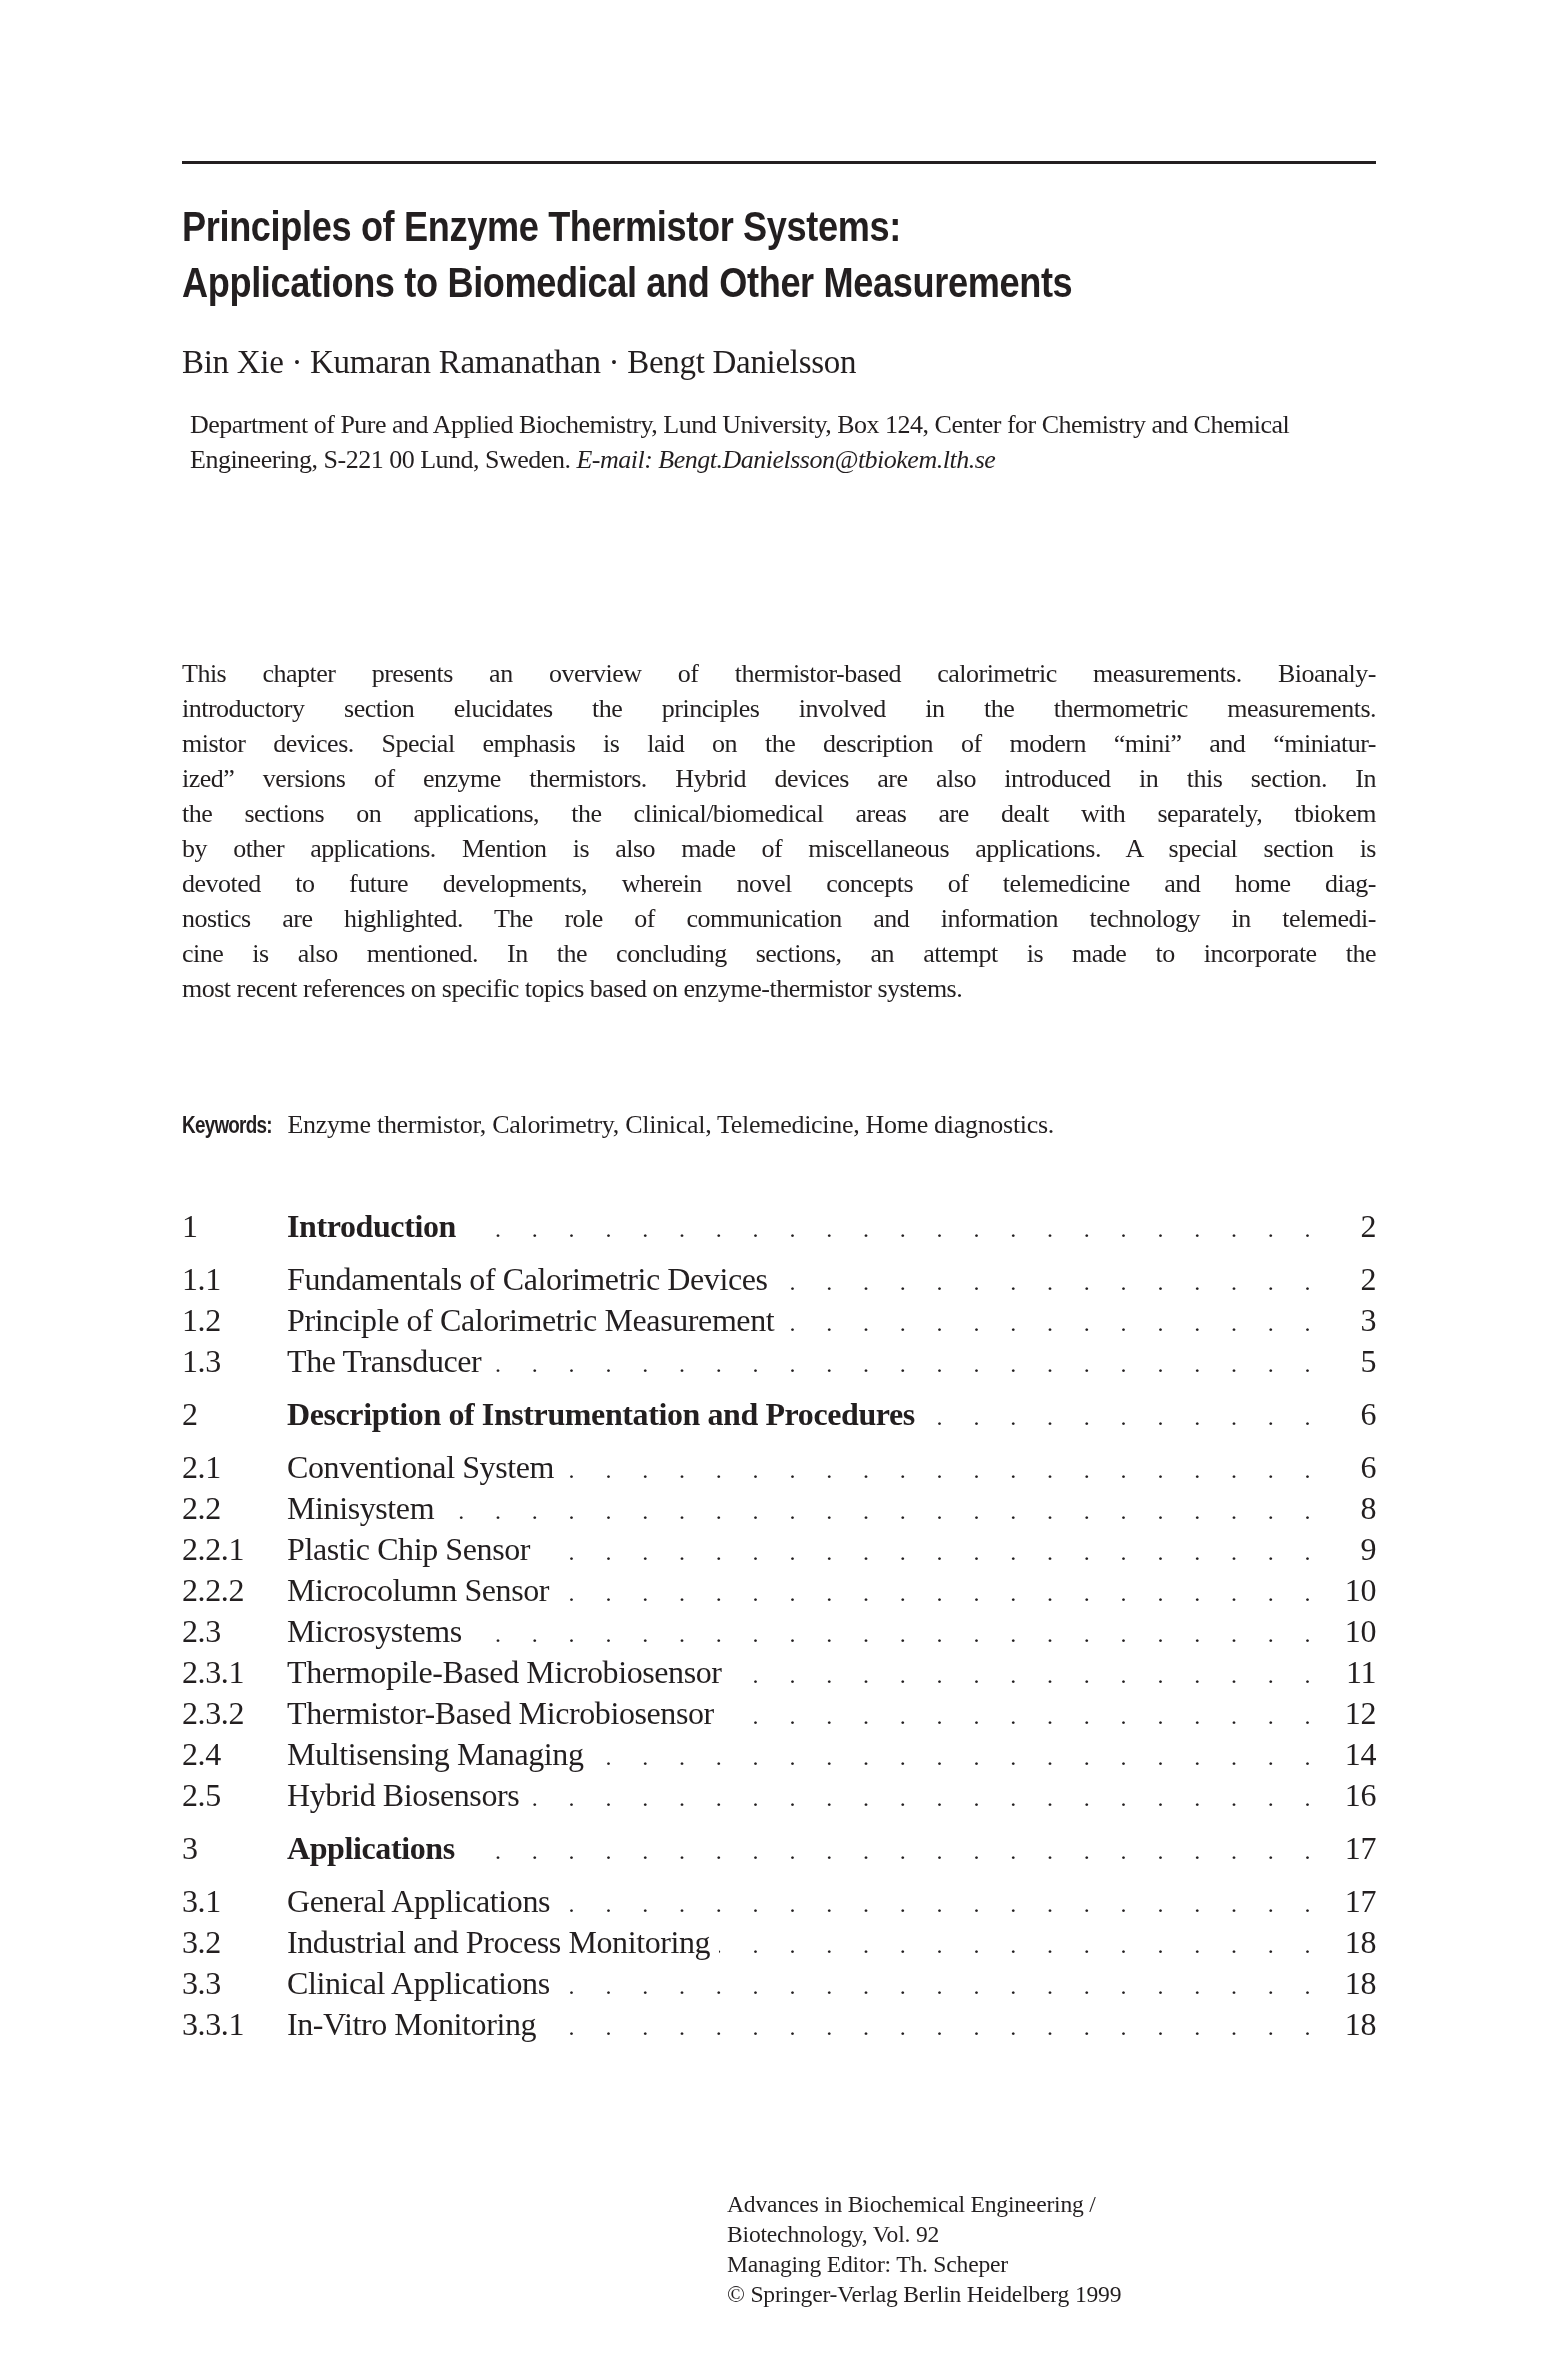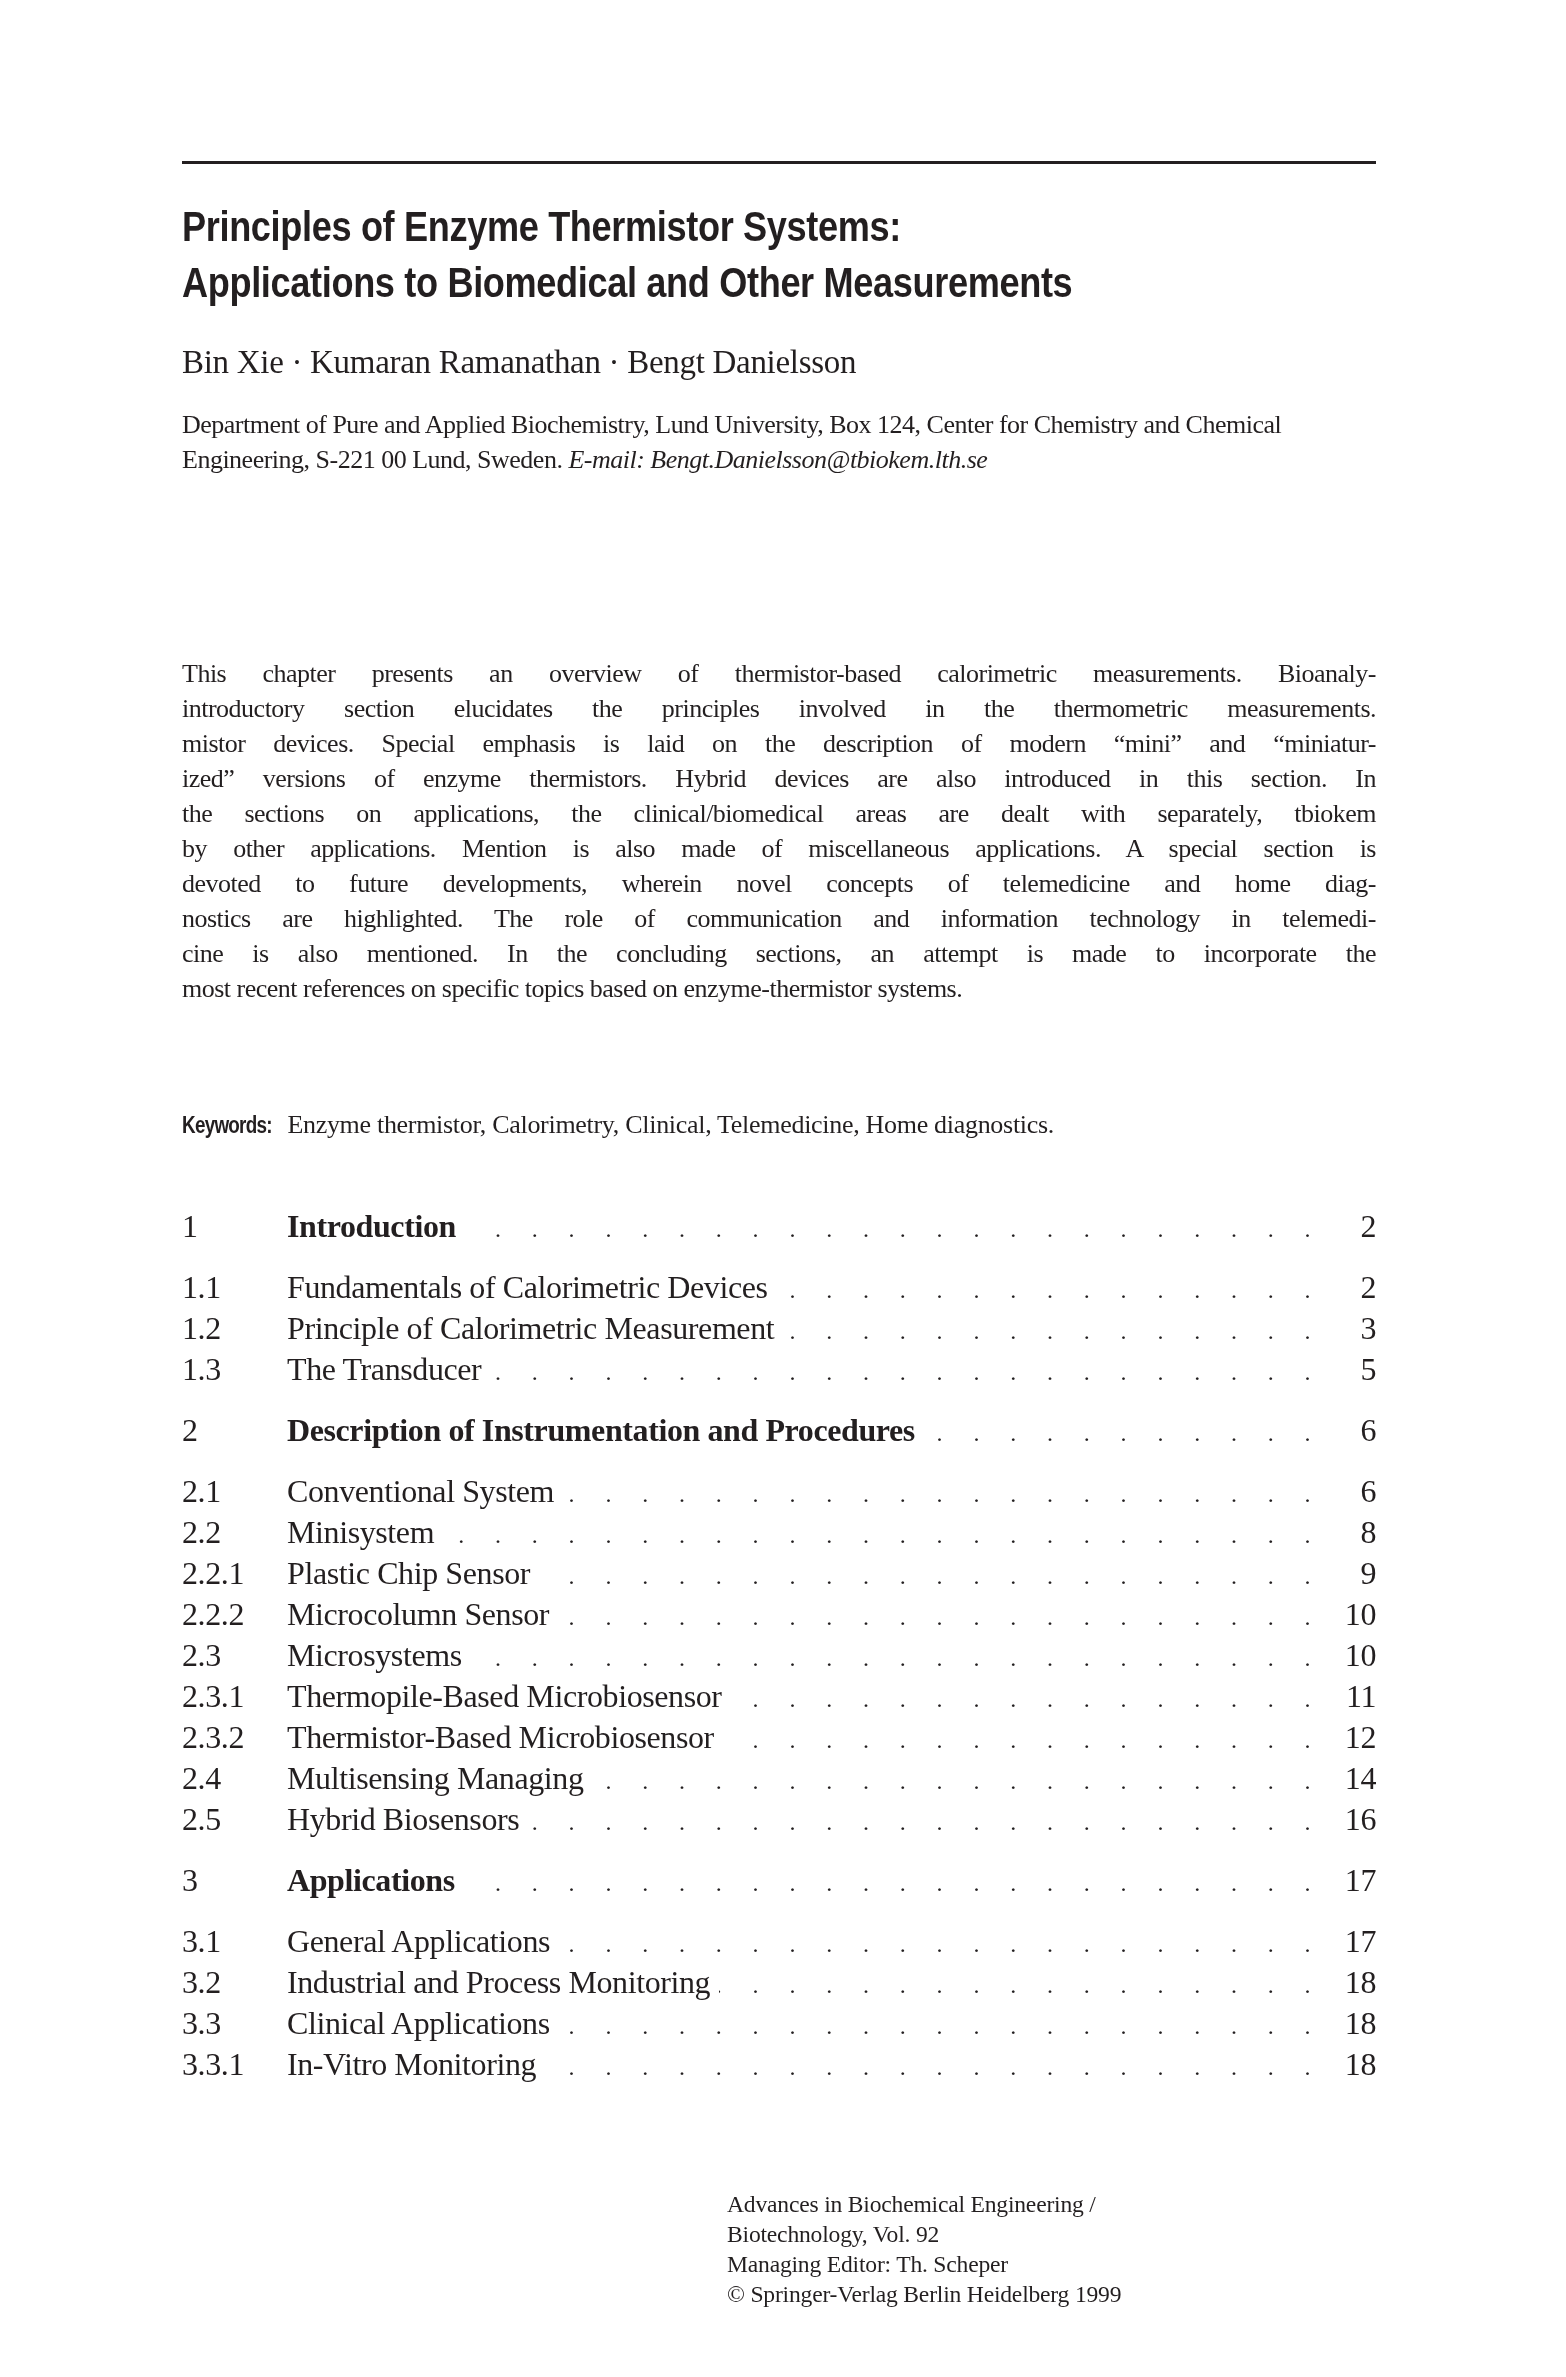--- a/index.html
+++ b/index.html
@@ -1,31 +1,31 @@
 <!DOCTYPE html>
 <html style="font-size:13.7px"><head>
 <meta charset="utf-8">
 <style>
   html, body { margin: 0; padding: 0; background: #ffffff; }
   body { width: 1567px; height: 2377px; position: relative; color: #231f20; font-family: "Liberation Serif", "DejaVu Serif", serif; overflow: hidden; }
   .page { position: absolute; left: 182px; top: 0; width: 1194px; }
   .rule { position: absolute; left: 0; top: 161px; width: 1194px; height: 2.6px; background: #231f20; }
   .title { position: absolute; left: 0; top: 199px; width: 1194px; font-family: "Liberation Sans", "DejaVu Sans", sans-serif; font-weight: bold; font-size: 42px; line-height: 56px; letter-spacing: -0.4px; transform: scaleX(0.86); transform-origin: left top; white-space: nowrap; }
   .authors { position: absolute; left: 0; top: 343px; font-size: 33px; line-height: 38px; white-space: nowrap; letter-spacing: -0.3px; }
-  .affil { position: absolute; left: 0; top: 407px; width: 1194px; font-size: 26px; line-height: 35px; letter-spacing: -0.5px; }
+  .affil { position: absolute; left: 8px; top: 407px; width: 1194px; font-size: 26px; line-height: 35px; letter-spacing: -0.5px; }
   .affil .em { font-style: italic; }
   .abstract { position: absolute; left: 0; top: 656px; width: 1194px; font-size: 26px; line-height: 35px; text-align: justify; letter-spacing: -0.5px; hyphens: manual; }
   .abstract .line { display: block; text-align: justify; text-align-last: justify; white-space: nowrap; height: 35px; }
   .abstract .line.last { text-align-last: left; }
   .keywords { position: absolute; left: 0; top: 1101px; font-size: 26px; line-height: 48px; white-space: nowrap; letter-spacing: -0.3px; }
   .kw-label { font-family: "Liberation Sans", "DejaVu Sans", sans-serif; font-weight: bold; font-size: 23px; letter-spacing: -0.9px; transform: scaleX(0.82); display: inline-block; transform-origin: left center; margin-right: -10.3px; }
   .toc { position: absolute; left: 0; top: 1206px; width: 1194px; }
   .toc-row { position: relative; display: flex; align-items: baseline; height: 41px; font-size: 32px; line-height: 41px; letter-spacing: -0.4px; }
   .toc-row.head { font-weight: bold; }
-  .toc-row.gap { margin-top: 20px; }
+  .toc-row.gap { margin-top: 12px; }
   .toc-num { width: 105px; flex: 0 0 105px; font-weight: normal; }
   .toc-row.head .toc-num { font-weight: normal; }
   .toc-label { white-space: nowrap; padding-right: 8.6px; }
   .toc-dots { flex: 1 1 auto; overflow: hidden; white-space: nowrap; font-weight: normal; letter-spacing: 12.4px; text-align: right; direction: rtl; font-size: 24px; }
   .toc-page { flex: 0 0 53px; text-align: right; font-weight: normal; }
   .footer { position: absolute; left: 727px; top: 2189px; font-size: 23.6px; line-height: 30px; white-space: nowrap; letter-spacing: -0.2px; }
 </style>
 </head>
 <body>
 

